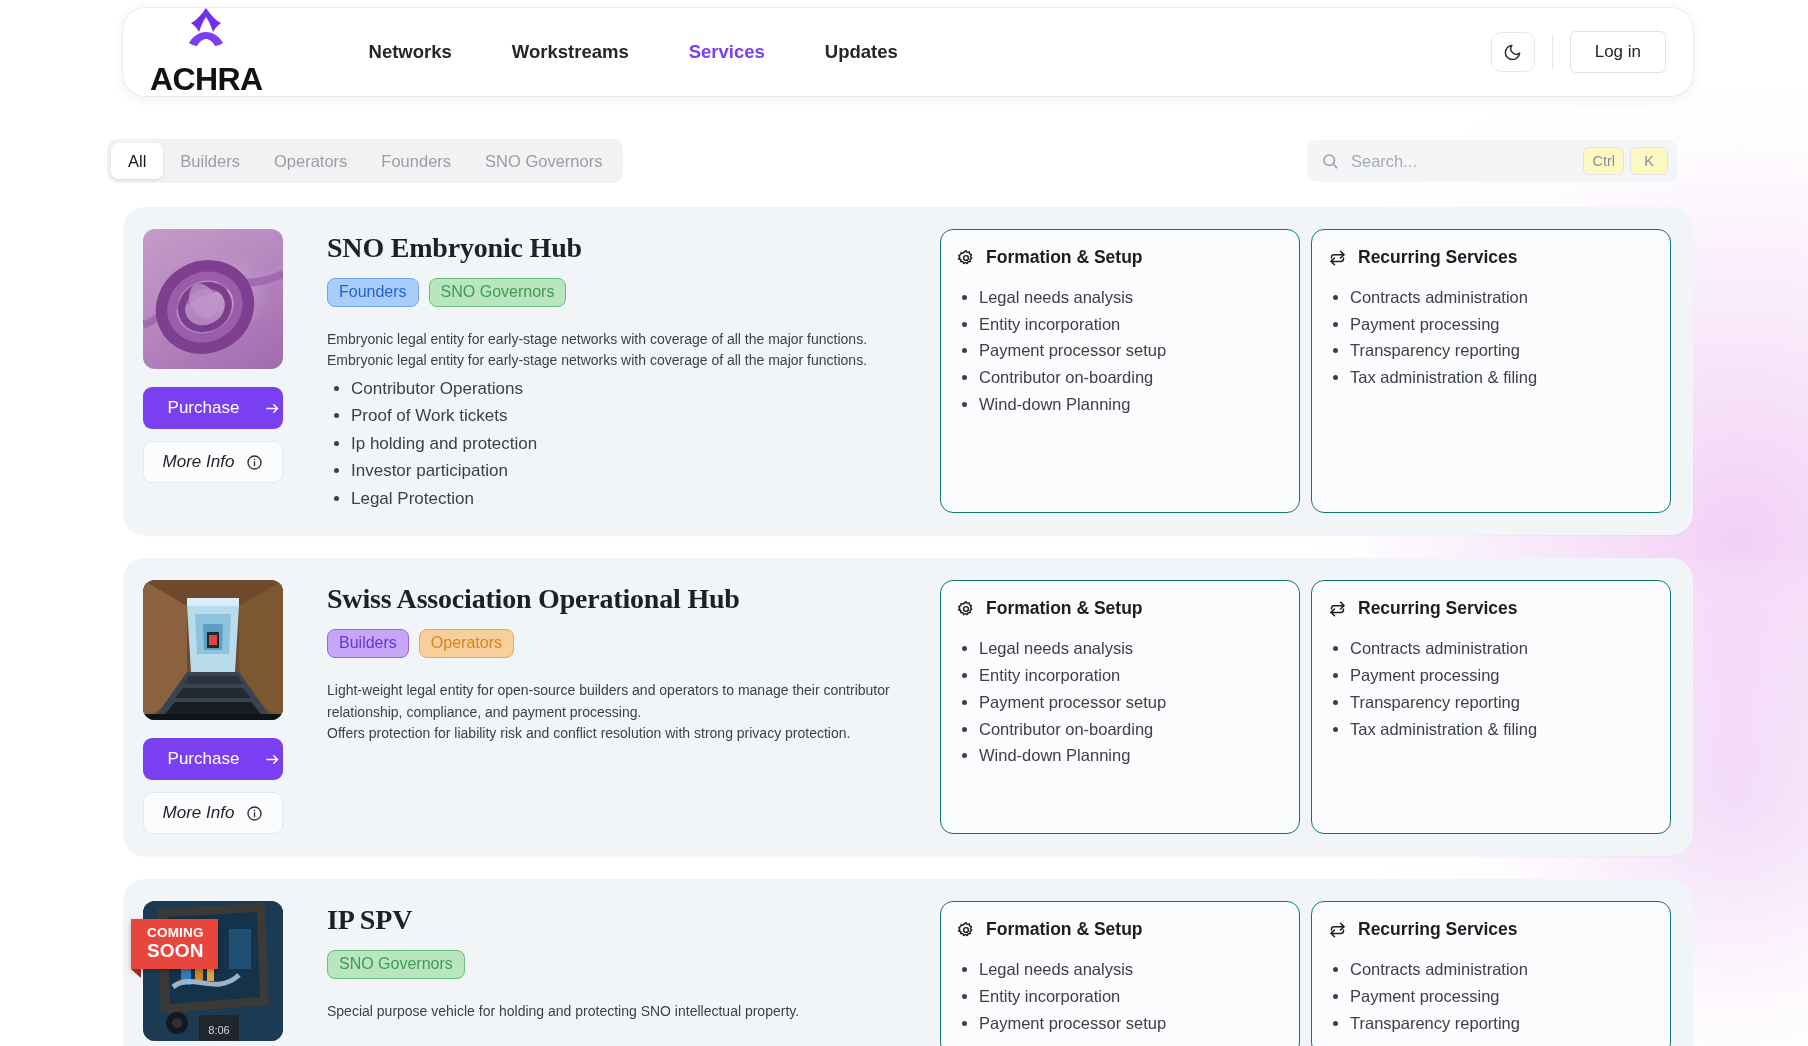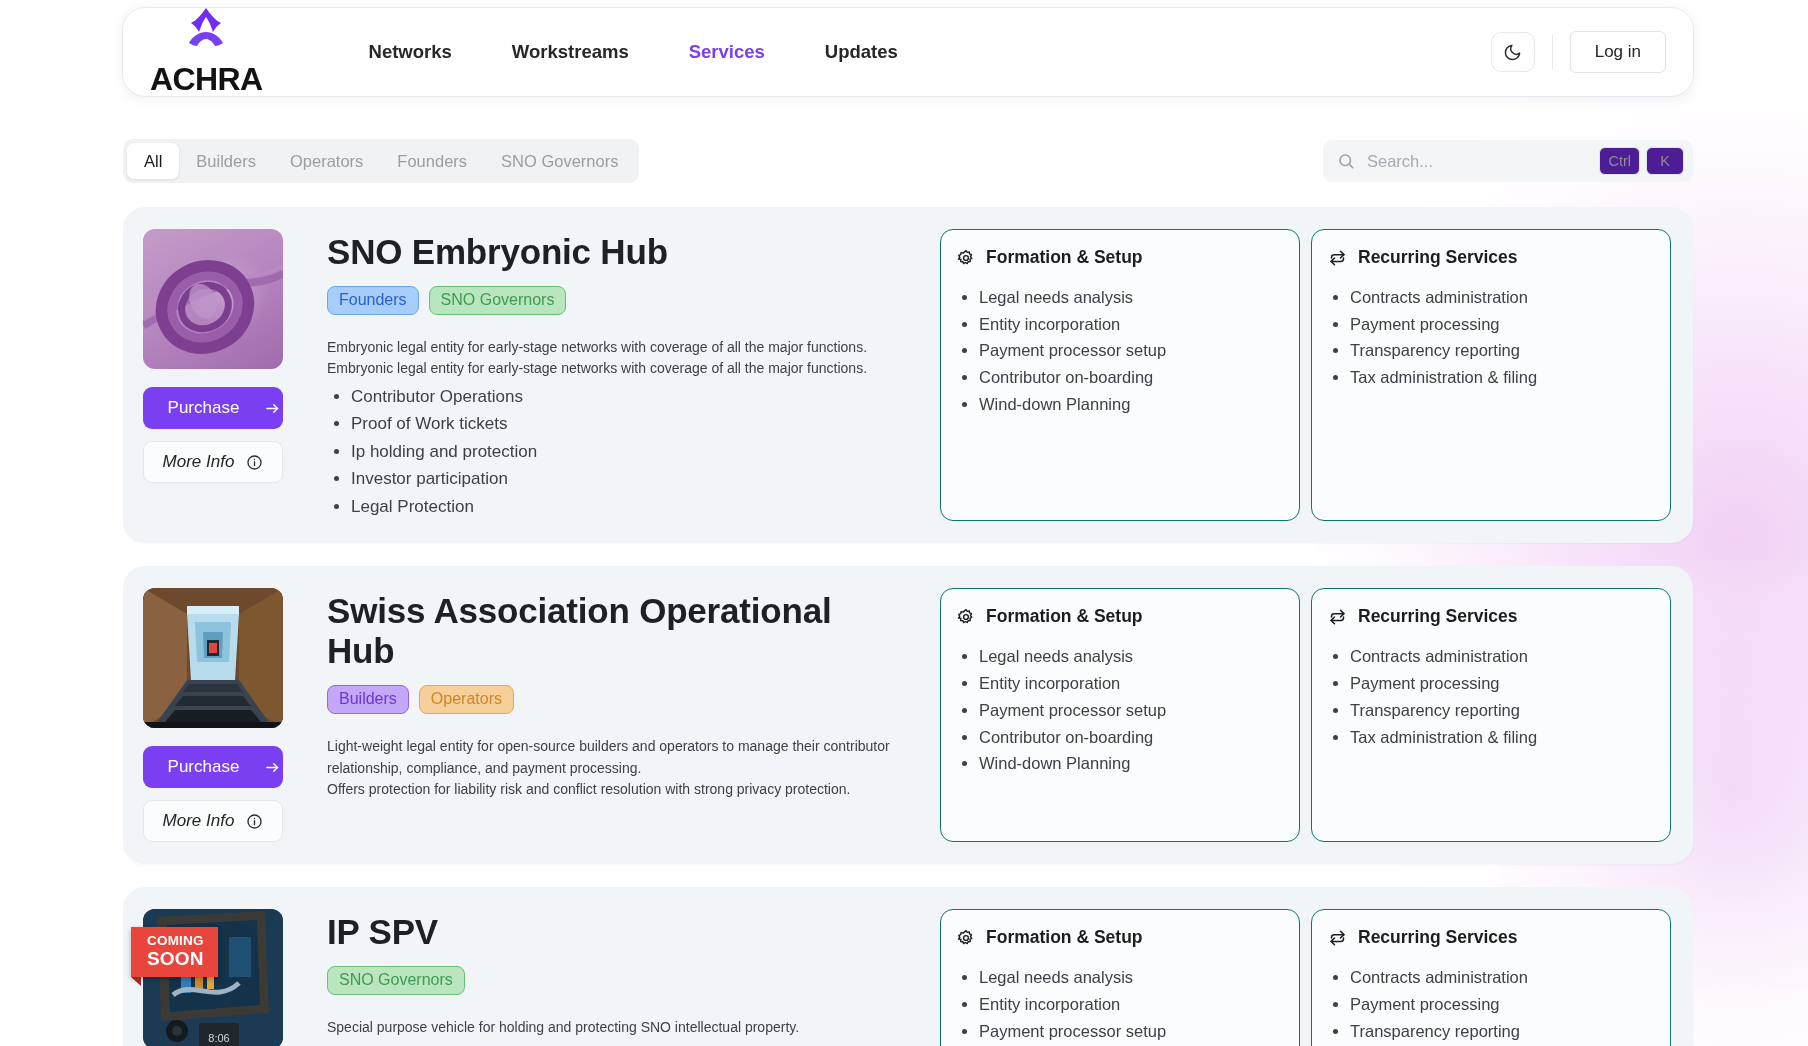--- a/index.html
+++ b/index.html
@@ -78,21 +78,21 @@
     border: 1px solid #e0e3e8; border-radius: 6px;
     background: #fff; color: #22252a;
     font-size: 17px; font-family: "Liberation Sans", sans-serif;
     cursor: pointer;
     display: flex; align-items: center;
   }
 
   
   .filter-row {
     position: absolute;
-    left: 123px; top: 138px;
+    left: 107px; top: 138px;
     width: 1570px; height: 46px;
     display: flex; align-items: center;
   }
   .tabs {
     display: flex; align-items: center;
     background: #f1f2f3; border-radius: 10px;
     padding: 4px; height: 44px;
   }
   .tab {
     height: 36px; padding: 0 17px;
@@ -112,21 +112,21 @@
   }
   .search-input {
     border: none; background: transparent; outline: none;
     font-size: 16.5px; color: #7d818a; margin-left: 12px;
     font-family: "Liberation Sans", sans-serif;
     flex: 1; height: 100%;
   }
   .search-input::placeholder { color: #a6aab1; }
   .kbd {
     min-width: 38px; height: 28px; padding: 0 8px;
-    border: 1px solid #e1e4e9; border-radius: 6px; background: #4c1d95;
+    border: 1px solid #e1e4e9; border-radius: 6px; background: #fef9c3;
     display: flex; align-items: center; justify-content: center;
     font-size: 14.5px; color: #8b8f97; margin-left: 6px;
   }
 
   
   .cards {
     position: absolute;
     left: 123px; top: 207px;
     width: 1570px;
   }
@@ -191,22 +191,22 @@
     width: 140px; height: 42px;
     background: #fbfcfd; color: #22252a;
     border: 1px solid #e4e7eb; border-radius: 9px;
     font-size: 17px; font-family: "Liberation Sans", sans-serif;
     display: flex; align-items: center; justify-content: center; gap: 12px;
     cursor: pointer;
     font-style: italic;
   }
   .card-mid { flex: 1 1 auto; padding-left: 14px; padding-right: 22px; max-width: 610px; }
   .card-title {
-    font-size: 35px; font-weight: 700; color: #1e2024;
-    letter-spacing: -0.2px; margin-top: 3px;
+    font-size: 28px; font-weight: 700; color: #1e2024;
+    letter-spacing: -0.2px; margin-top: 3px; font-family: Liberation Serif, serif;
   }
   .badges { display: flex; gap: 10px; margin-top: 14px; }
   .badge {
     padding: 4px 11px 5px; border-radius: 8px;
     font-size: 16px; font-weight: 400; border: 1.6px solid;
   }
   .badge.founders { background: #a8cdfb; border-color: #6aa6ef; color: #2563c7; }
   .badge.sno { background: #b9e6bf; border-color: #62c473; color: #3f9a52; }
   .badge.builders { background: #c4a7f7; border-color: #9466ef; color: #6d35d4; }
   .badge.operators { background: #f7cf9b; border-color: #eda54a; color: #d08524; }

